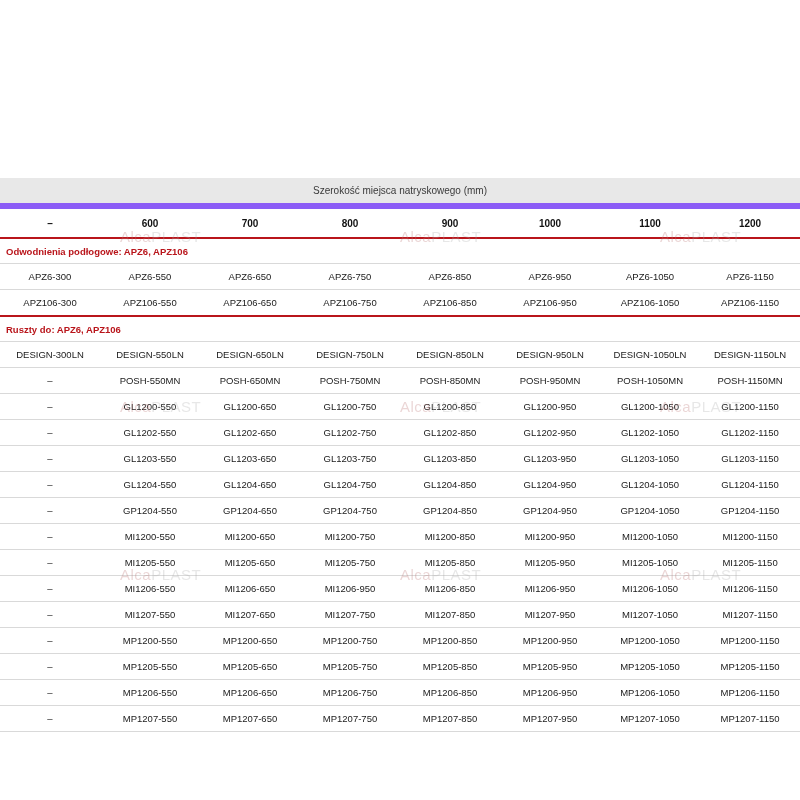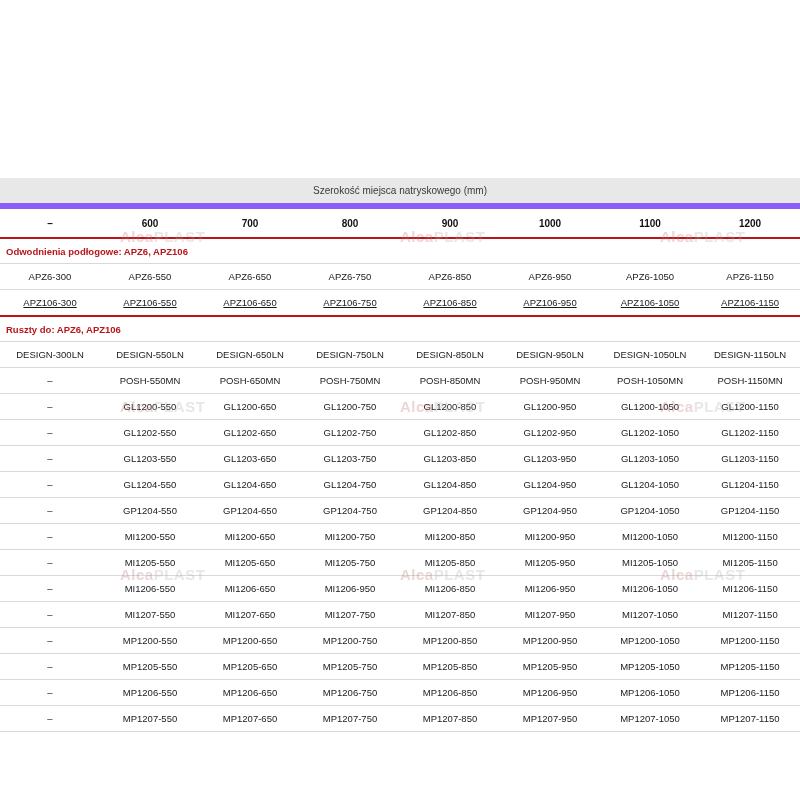--- a/index.html
+++ b/index.html
@@ -24,21 +24,21 @@
     position: absolute;
     top: 0; left: 0;
     width: 800px;
     height: 800px;
     pointer-events: none;
     z-index: 5;
   }
   .wm {
     position: absolute;
     font-family: "Liberation Sans", sans-serif;
-    font-weight: bold;
+    font-weight: normal;
     font-size: 15px;
     color: rgba(170,170,170,0.28);
     letter-spacing: 0.5px;
     white-space: nowrap;
   }
   .wm .wm-a { color: rgba(190,120,120,0.30); }
   .table-wrap {
     position: absolute;
     top: 178px;
     left: 0;
@@ -79,21 +79,20 @@
     text-align: left;
     font-weight: bold;
     color: #b9151b;
     font-size: 9.5px;
     padding-left: 6px;
     height: 24px;
     border-bottom: 1px solid #d9d9d9;
   }
   tr.thick-under td {
     border-bottom: 2px solid #b9151b;
-    text-decoration: underline;
   }
   td.first-col {
     text-align: left;
     padding-left: 6px;
   }
   td.dash {
     text-align: center;
     color: #444;
   }
 </style>

